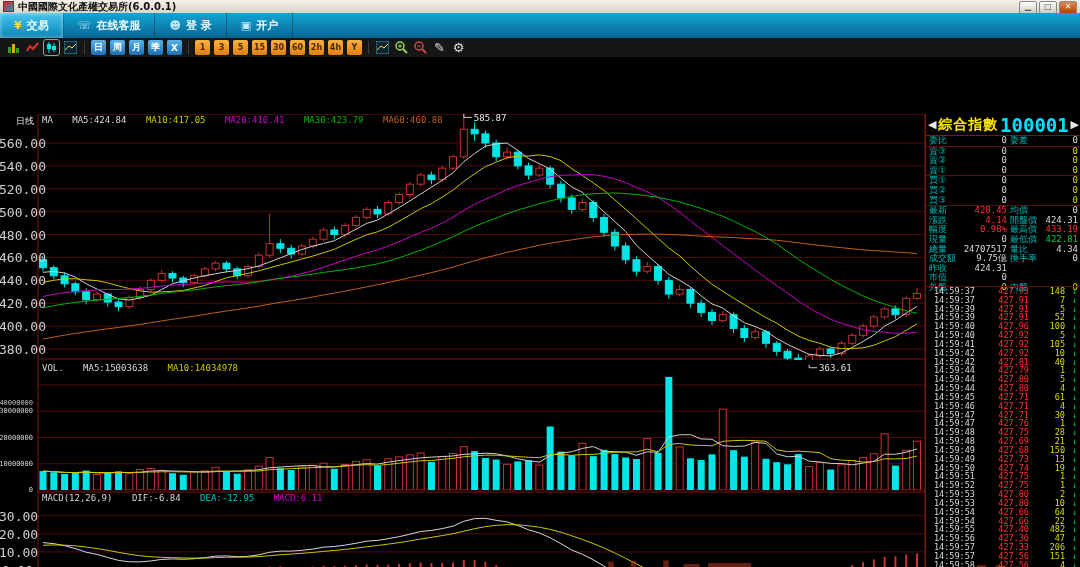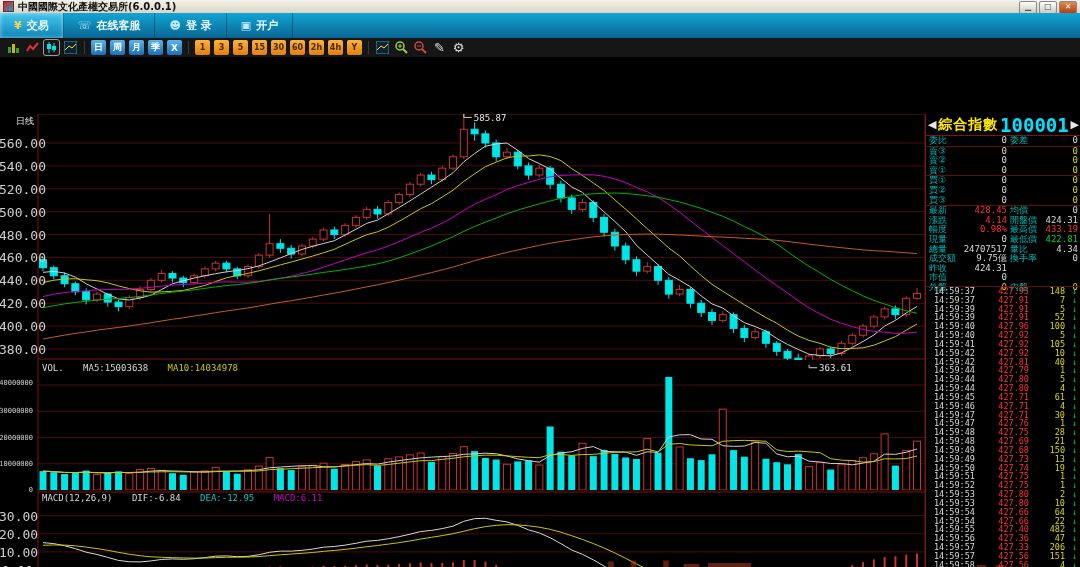--- a/index.html
+++ b/index.html
@@ -537,20 +537,28 @@
       <polyline points="43,225.50235999999998 53.79012345679013,223.21355999999997 64.58024691358025,221.95472 75.37037037037037,221.72584000000003 86.1604938271605,222.75580000000002 96.95061728395062,223.67132000000004 107.74074074074073,225.84568 118.53086419753086,228.93555999999998 129.320987654321,231.56768 140.11111111111111,233.85648 150.90123456790124,235.11532000000003 161.69135802469134,234.88644000000005 172.48148148148147,234.31424000000004 183.2716049382716,233.39872000000003 194.06172839506172,230.99548 204.85185185185185,228.4778 215.64197530864197,224.58684000000002 226.4320987654321,220.81032000000002 237.22222222222223,218.63595999999998 248.01234567901236,216.34715999999997 258.8024691358025,213.82948 269.5925925925926,210.85404000000005 280.3827160493827,207.8786 291.17283950617286,205.01760000000002 301.96296296296293,202.04215999999997 312.75308641975306,199.06672000000003 323.5432098765432,195.74795999999998 334.3333333333333,192.31475999999998 345.12345679012344,187.2794 355.91358024691357,182.35848 366.7037037037037,177.78088 377.4938271604938,174.80544000000003 388.28395061728395,170.22784000000001 399.0740740740741,164.27695999999997 409.8641975308642,158.0972 420.65432098765433,151.68856 431.44444444444446,146.6532 442.2345679012346,140.01568000000006 453.0246913580247,133.14928000000006 463.81481481481484,124.3374 474.60493827160496,116.78435999999998 485.39506172839504,109.68908000000005 496.18518518518516,105.11148000000006 506.9753086419753,100.8772 517.7654320987654,99.04615999999997 528.5555555555555,99.04615999999997 539.3456790123457,97.90175999999997 550.1358024691358,99.50391999999995 560.9259259259259,103.62375999999998 571.716049382716,111.63455999999998 582.5061728395061,118.50095999999998 593.2962962962963,125.93955999999997 604.0864197530864,133.4926 614.8765432098766,142.87668 625.6666666666666,152.26075999999998 636.4567901234568,161.87372000000002 647.2469135802469,171.71555999999998 658.0370370370371,181.32852000000003 668.8271604938271,190.94148 679.6172839506173,198.95228 690.4074074074074,209.02300000000002 701.1975308641976,218.52152 711.9876543209876,227.3334 722.7777777777778,234.1998 733.5679012345679,241.0662 744.358024691358,247.70372000000003 755.1481481481482,254.22680000000003 765.9382716049382,260.521 776.7283950617284,266.24300000000005 787.5185185185185,273.10940000000005 798.3086419753087,279.06028000000003 809.0987654320987,283.409 819.8888888888889,286.27 830.679012345679,290.16096 841.4691358024692,291.64868 852.2592592592592,291.4198 863.0493827160494,290.84760000000006 873.8395061728395,288.21548 884.6296296296297,283.9812 895.4197530864197,279.63248 906.2098765432099,273.1883636 917,266.95710560000003" fill="none" stroke="#c8c800" stroke-width="1" clip-path="url(#clipK)"></polyline>
       <polyline points="43,239.52125999999998 53.79012345679013,237.23245999999997 64.58024691358025,235.57308 75.37037037037037,234.42867999999999 86.1604938271605,233.79925999999998 96.95061728395062,232.82652000000002 107.74074074074073,232.4832 118.53086419753086,232.4832 129.320987654321,232.13988 140.11111111111111,231.33880000000002 150.90123456790124,230.30884000000003 161.69135802469134,229.05 172.48148148148147,228.13448 183.2716049382716,227.56228 194.06172839506172,226.87564000000003 204.85185185185185,226.07456 215.64197530864197,225.21625999999998 226.4320987654321,224.87294000000003 237.22222222222223,225.10182000000003 248.01234567901236,225.10182000000003 258.8024691358025,224.47240000000002 269.5925925925926,222.87024000000002 280.3827160493827,221.09642000000002 291.17283950617286,219.20816 301.96296296296293,216.51882000000003 312.75308641975306,213.77226 323.5432098765432,210.16740000000001 334.3333333333333,206.56254000000004 345.12345679012344,202.95767999999998 355.91358024691357,199.35282 366.7037037037037,195.80518 377.4938271604938,192.82974000000002 388.28395061728395,189.05322 399.0740740740741,184.64728 409.8641975308642,180.06968 420.65432098765433,175.37764000000004 431.44444444444446,171.20058 442.2345679012346,166.16522000000003 453.0246913580247,160.21434000000005 463.81481481481484,153.34794000000005 474.60493827160496,147.28262 485.39506172839504,142.24725999999998 496.18518518518516,137.66965999999996 506.9753086419753,132.57708000000005 517.7654320987654,128.57168000000007 528.5555555555555,125.36735999999998 539.3456790123457,122.27748000000005 550.1358024691358,119.75980000000001 560.9259259259259,118.38651999999995 571.716049382716,117.98598000000005 582.5061728395061,117.64265999999998 593.2962962962963,117.81431999999995 604.0864197530864,119.30204000000003 614.8765432098766,121.87694000000002 625.6666666666666,125.65345999999997 636.4567901234568,130.45994000000002 647.2469135802469,134.80865999999997 658.0370370370371,140.41621999999995 668.8271604938271,147.28262 679.6172839506173,155.29342000000003 690.4074074074074,163.76198 701.1975308641976,172.23054000000002 711.9876543209876,180.413 722.7777777777778,188.53824000000003 733.5679012345679,196.66348 744.358024691358,204.78872 755.1481481481482,212.97118 765.9382716049382,220.92476 776.7283950617284,228.59224000000003 787.5185185185185,236.03084000000004 798.3086419753087,244.04164000000003 809.0987654320987,250.96525999999997 819.8888888888889,256.8017 830.679012345679,262.18038 841.4691358024692,266.35744 852.2592592592592,269.56176 863.0493827160494,272.5372 873.8395061728395,274.36824 884.6296296296297,275.11210000000005 895.4197530864197,276.37094 906.2098765432099,276.1243218 917,275.18305280000004" fill="none" stroke="#c800c8" stroke-width="1" clip-path="url(#clipK)"></polyline>
       <polyline points="43,250.75545333333332 53.79012345679013,248.65738666666667 64.58024691358025,246.90264000000005 75.37037037037037,245.37677333333332 86.1604938271605,244.27052000000003 96.95061728395062,243.0498266666667 107.74074074074073,242.17245333333332 118.53086419753086,241.40952000000001 129.320987654321,240.494 140.11111111111111,239.38774666666671 150.90123456790124,238.05261333333334 161.69135802469134,236.45045333333331 172.48148148148147,235.15346666666665 183.2716049382716,234.08535999999998 194.06172839506172,232.86466666666666 204.85185185185185,231.3769466666667 215.64197530864197,229.85108 226.4320987654321,228.59224000000003 237.22222222222223,227.63857333333334 248.01234567901236,226.34158666666667 258.8024691358025,224.81572000000003 269.5925925925926,222.98468 280.3827160493827,221.38252000000003 291.17283950617286,220.04738666666665 301.96296296296293,218.59781333333336 312.75308641975306,217.07194666666672 323.5432098765432,215.39349333333334 334.3333333333333,214.02021333333334 345.12345679012344,212.4943466666667 355.91358024691357,210.85404000000005 366.7037037037037,208.90855999999997 377.4938271604938,206.84864000000005 388.28395061728395,204.1402266666667 399.0740740740741,200.89775999999998 409.8641975308642,197.0449466666667 420.65432098765433,193.07769333333334 431.44444444444446,188.996 442.2345679012346,184.38025333333331 453.0246913580247,179.68821333333335 463.81481481481484,174.34768 474.60493827160496,169.46490666666668 485.39506172839504,165.11618666666666 496.18518518518516,161.07264000000004 506.9753086419753,156.72392000000002 517.7654320987654,153.06184000000002 528.5555555555555,149.93381333333335 539.3456790123457,146.76764000000003 550.1358024691358,143.94478666666666 560.9259259259259,141.35081333333335 571.716049382716,139.44348000000005 582.5061728395061,137.6887333333333 593.2962962962963,136.81135999999998 604.0864197530864,136.27730666666662 614.8765432098766,136.01028000000005 625.6666666666666,136.46804000000003 636.4567901234568,137.53614666666664 647.2469135802469,138.75684000000004 658.0370370370371,140.28270666666663 668.8271604938271,142.57150666666666 679.6172839506173,144.9747466666667 690.4074074074074,148.10277333333332 701.1975308641976,151.38338666666667 711.9876543209876,155.31249333333335 722.7777777777778,159.31789333333333 733.5679012345679,164.12437333333332 744.358024691358,169.5412 755.1481481481482,174.61470666666668 765.9382716049382,180.45114666666672 776.7283950617284,186.93608 787.5185185185185,194.56541333333337 798.3086419753087,202.1947466666667 809.0987654320987,209.29002666666668 819.8888888888889,215.69866666666667 830.679012345679,222.41248 841.4691358024692,228.32521333333335 852.2592592592592,233.6657466666667 863.0493827160494,238.92998666666668 873.8395061728395,243.35500000000002 884.6296296296297,247.0552266666667 895.4197530864197,250.56472000000002 906.2098765432099,253.75721453333338 917,256.2958752" fill="none" stroke="#00b400" stroke-width="1" clip-path="url(#clipK)"></polyline>
       <polyline points="43,282.09294 53.79012345679013,280.05209333333335 64.58024691358025,278.12568666666664 75.37037037037037,276.40908666666667 86.1604938271605,274.86414666666667 96.95061728395062,273.20476666666667 107.74074074074073,271.75519333333335 118.53086419753086,270.43913333333336 129.320987654321,268.95141333333333 140.11111111111111,267.3874 150.90123456790124,265.72802 161.69135802469134,263.9351266666667 172.48148148148147,262.29482 183.2716049382716,260.76895333333334 194.06172839506172,259.1095733333333 204.85185185185185,257.4120466666667 215.64197530864197,255.65730000000002 226.4320987654321,253.9788466666667 237.22222222222223,252.4911266666667 248.01234567901236,250.88896666666665 258.8024691358025,249.13422000000003 269.5925925925926,247.16966666666664 280.3827160493827,245.35770000000002 291.17283950617286,243.6792466666667 301.96296296296293,241.9054266666667 312.75308641975306,239.99809333333334 323.5432098765432,238.01446666666666 334.3333333333333,236.14527999999999 345.12345679012344,234.1616533333333 355.91358024691357,232.02544000000003 366.7037037037037,229.83200666666667 377.4938271604938,227.75301333333334 388.28395061728395,225.52143333333336 399.0740740740741,223.13726666666665 409.8641975308642,220.65773333333337 420.65432098765433,218.06375999999997 431.44444444444446,215.5842266666667 442.2345679012346,212.89488666666665 453.0246913580247,210.0911066666667 463.81481481481484,206.86771333333337 474.60493827160496,203.75876 485.39506172839504,200.78332 496.18518518518516,198.1130533333333 506.9753086419753,195.40464000000003 517.7654320987654,192.9632533333333 528.5555555555555,190.65537999999998 539.3456790123457,188.30935999999997 550.1358024691358,186.26851333333335 560.9259259259259,184.49469333333332 571.716049382716,182.89253333333335 582.5061728395061,181.25222666666667 593.2962962962963,179.89802000000003 604.0864197530864,178.82991333333337 614.8765432098766,178.02883333333335 625.6666666666666,177.5329266666667 636.4567901234568,177.3040466666667 647.2469135802469,177.07516666666663 658.0370370370371,177.15146 668.8271604938271,177.5329266666667 679.6172839506173,177.91439333333335 690.4074074074074,178.50566666666666 701.1975308641976,179.11601333333334 711.9876543209876,179.72636 722.7777777777778,180.1078266666667 733.5679012345679,180.58465999999999 744.358024691358,181.3094466666667 755.1481481481482,181.8053533333333 765.9382716049382,182.41570000000002 776.7283950617284,183.3121466666667 787.5185185185185,184.45654666666672 798.3086419753087,185.8298266666667 809.0987654320987,187.20310666666668 819.8888888888889,188.38565333333332 830.679012345679,189.5682 841.4691358024692,190.69352666666668 852.2592592592592,191.79978 863.0493827160494,192.84881333333334 873.8395061728395,193.64989333333335 884.6296296296297,194.20302000000004 895.4197530864197,195.0041 906.2098765432099,195.7229739333333 917,196.5536176" fill="none" stroke="#c06018" stroke-width="1" clip-path="url(#clipK)"></polyline>
       <polyline points="463.81481481481484,56.39437199999999 463.81481481481484,60.39437199999999 471.81481481481484,60.39437199999999" fill="none" stroke="#cfcfcf"></polyline>
       <text x="473.81481481481484" y="64.39437199999999" fill="#e8e8e8" font-size="9" font-family="DejaVu Sans Mono,monospace">585.87</text>
       <polyline points="809.0987654320987,307.748716 809.0987654320987,310.748716 817.0987654320987,310.748716" fill="none" stroke="#cfcfcf"></polyline>
       <text x="819.0987654320987" y="313.748716" fill="#e8e8e8" font-size="9" font-family="DejaVu Sans Mono,monospace">363.61</text>
     </svg>
 
+  <div class="ind-labels" id="kline-labels" style="left:42px;top:58px;">
+    <span class="c-wh">MA</span>
+    <span class="c-wh">MA5:424.84</span>
+    <span class="c-ye">MA10:417.05</span>
+    <span class="c-mg">MA20:410.41</span>
+    <span class="c-gr">MA30:423.79</span>
+    <span class="c-or">MA60:460.88</span>
+  </div>
   <div class="ind-labels" id="vol-labels" style="left:42px;top:306px;">
     <span class="c-wh">VOL.</span>
     <span class="c-wh">MA5:15003638</span>
     <span class="c-ye">MA10:14034978</span>
   </div>
   <div class="ind-labels" id="macd-labels" style="left:42px;top:436px;">
     <span class="c-wh">MACD(12,26,9)</span>
     <span class="c-wh">DIF:-6.84</span>
     <span class="c-cy">DEA:-12.95</span>
     <span class="c-mg">MACD:6.11</span>
@@ -562,21 +570,21 @@
       <div class="axlab pricelab" style="top: 131.776px;">520.00</div>
       <div class="axlab pricelab" style="top: 154.664px;">500.00</div>
       <div class="axlab pricelab" style="top: 177.552px;">480.00</div>
       <div class="axlab pricelab" style="top: 200.44px;">460.00</div>
       <div class="axlab pricelab" style="top: 223.328px;">440.00</div>
       <div class="axlab pricelab" style="top: 246.216px;">420.00</div>
       <div class="axlab pricelab" style="top: 269.104px;">400.00</div>
       <div class="axlab pricelab" style="top: 291.992px;">380.00</div>
     </div>
   <div id="vol-axis">
-      <div class="axlab vollab" style="top: 326px;">40000000</div>
+      <div class="axlab vollab" style="top: 346px; font-family: Liberation Mono, monospace;">40000000</div>
       <div class="axlab vollab" style="top: 354.25px;">30000000</div>
       <div class="axlab vollab" style="top: 380.5px;">20000000</div>
       <div class="axlab vollab" style="top: 406.75px;">10000000</div>
       <div class="axlab vollab" style="top: 433px;">0</div>
     </div>
   <div id="macd-axis">
       <div class="axlab macdlab" style="top: 458.7px;">30.00</div>
       <div class="axlab macdlab" style="top: 476.8px;">20.00</div>
       <div class="axlab macdlab" style="top: 494.9px;">10.00</div>
       <div class="axlab macdlab" style="top: 513px;">0.00</div>

